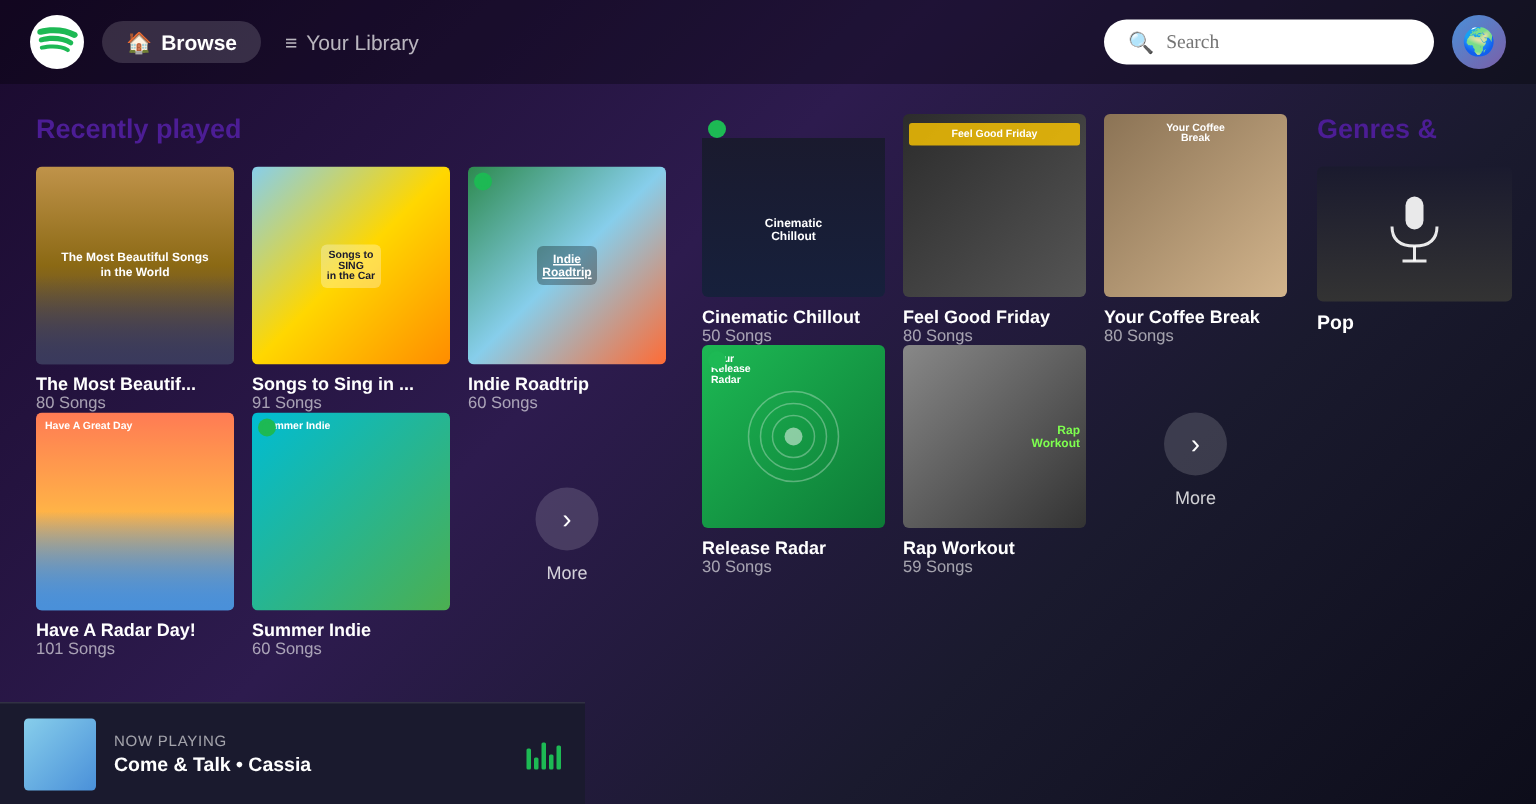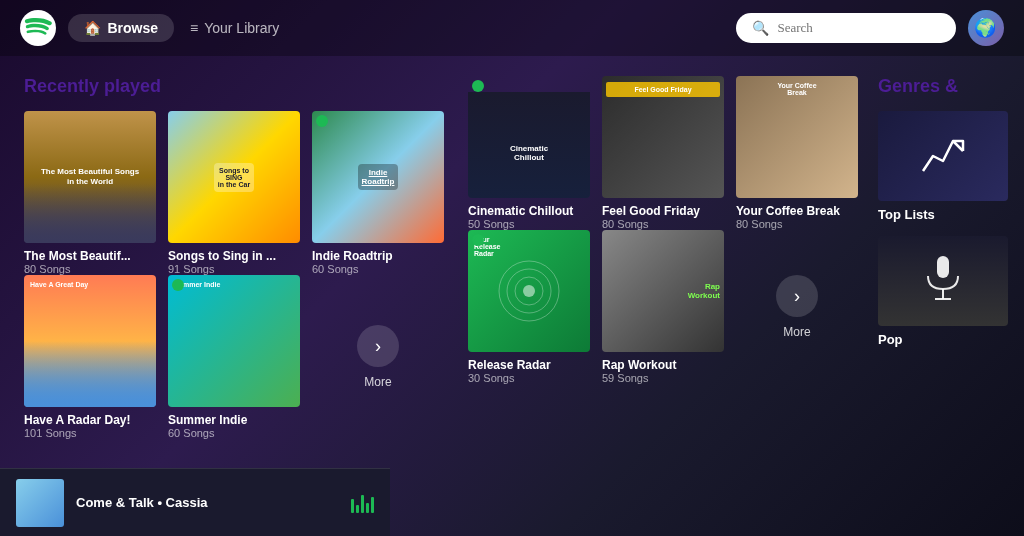--- a/index.html
+++ b/index.html
@@ -496,49 +496,41 @@
       <div class="card card-item more-btn">
         <div class="more-circle">›</div>
         <div class="more-label">More</div>
       </div>
     </div>
   </div>
 
   <div class="section section-genres">
     <div class="section-title">Genres &amp;</div>
 
-    <div class="genre-card">
-      <div class="genre-img img-top-lists" style="position: relative;">
-        <svg width="50" height="50" viewBox="0 0 50 50">
-          <polyline points="5,40 15,25 25,30 35,10 45,20" fill="none" stroke="white" stroke-width="2.5" stroke-linejoin="round"></polyline>
-          <polyline points="35,10 45,10 45,20" fill="none" stroke="white" stroke-width="2.5" stroke-linejoin="round"></polyline>
-        </svg>
-      </div>
-      <div class="genre-title">Top Lists</div>
-    </div>
 
     <div class="genre-card">
       <div class="genre-img img-pop" style="position: relative;">
 
         <svg width="50" height="60" viewBox="0 0 50 60">
           <rect x="19" y="5" width="12" height="22" rx="6" fill="white" opacity="0.9"></rect>
           <path d="M10 25 Q10 38 25 38 Q40 38 40 25" fill="none" stroke="white" stroke-width="2" opacity="0.9"></path>
           <line x1="25" y1="38" x2="25" y2="48" stroke="white" stroke-width="2" opacity="0.9"></line>
           <line x1="17" y1="48" x2="33" y2="48" stroke="white" stroke-width="2" opacity="0.9"></line>
         </svg>
       </div>
       <div class="genre-title">Pop</div>
     </div>
   </div>
 
 </div>
 
 <div class="now-playing">
   <div class="np-thumb"></div>
   <div class="np-info">
+    <div class="np-label">NOW PLAYING</div>
     <div class="np-title">Come &amp; Talk • Cassia</div>
   </div>
   <div class="np-bars">
     <div class="np-bar" style="height:14px;"></div>
     <div class="np-bar" style="height:8px;"></div>
     <div class="np-bar" style="height:18px;"></div>
     <div class="np-bar" style="height:10px;"></div>
     <div class="np-bar" style="height:16px;"></div>
   </div>
 </div>

